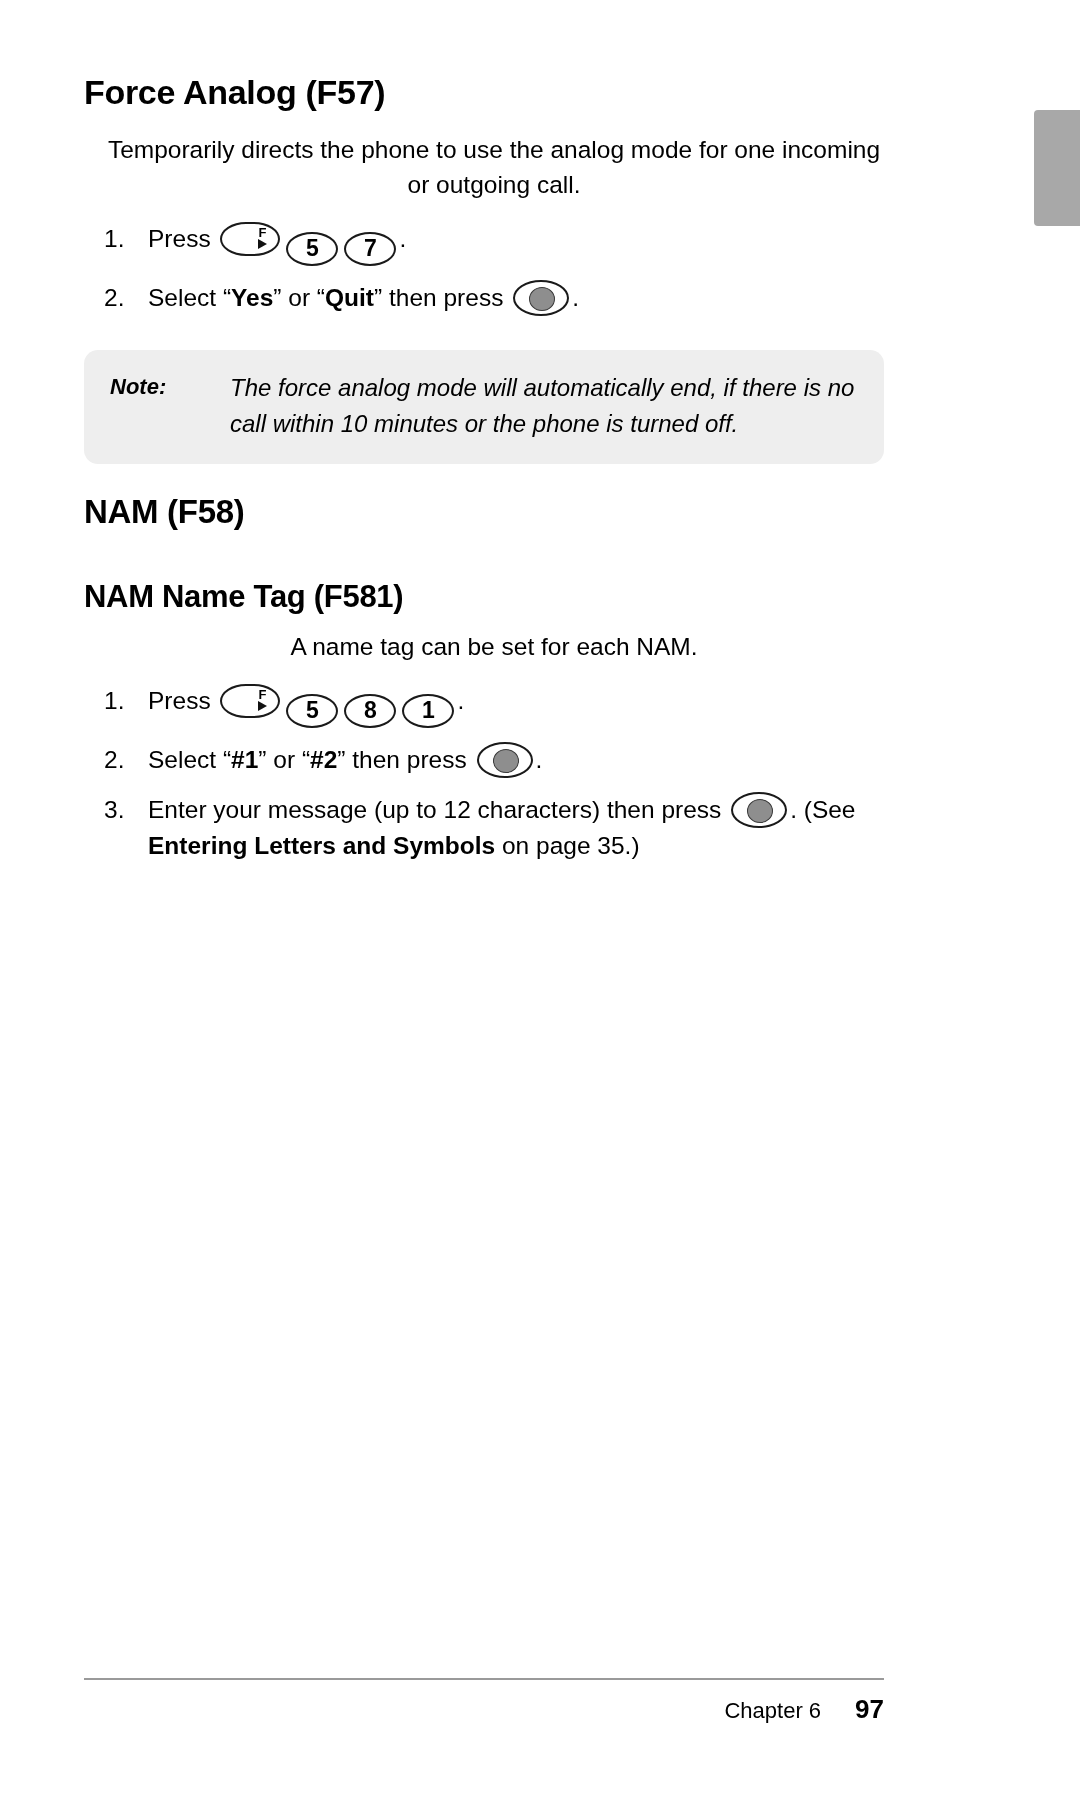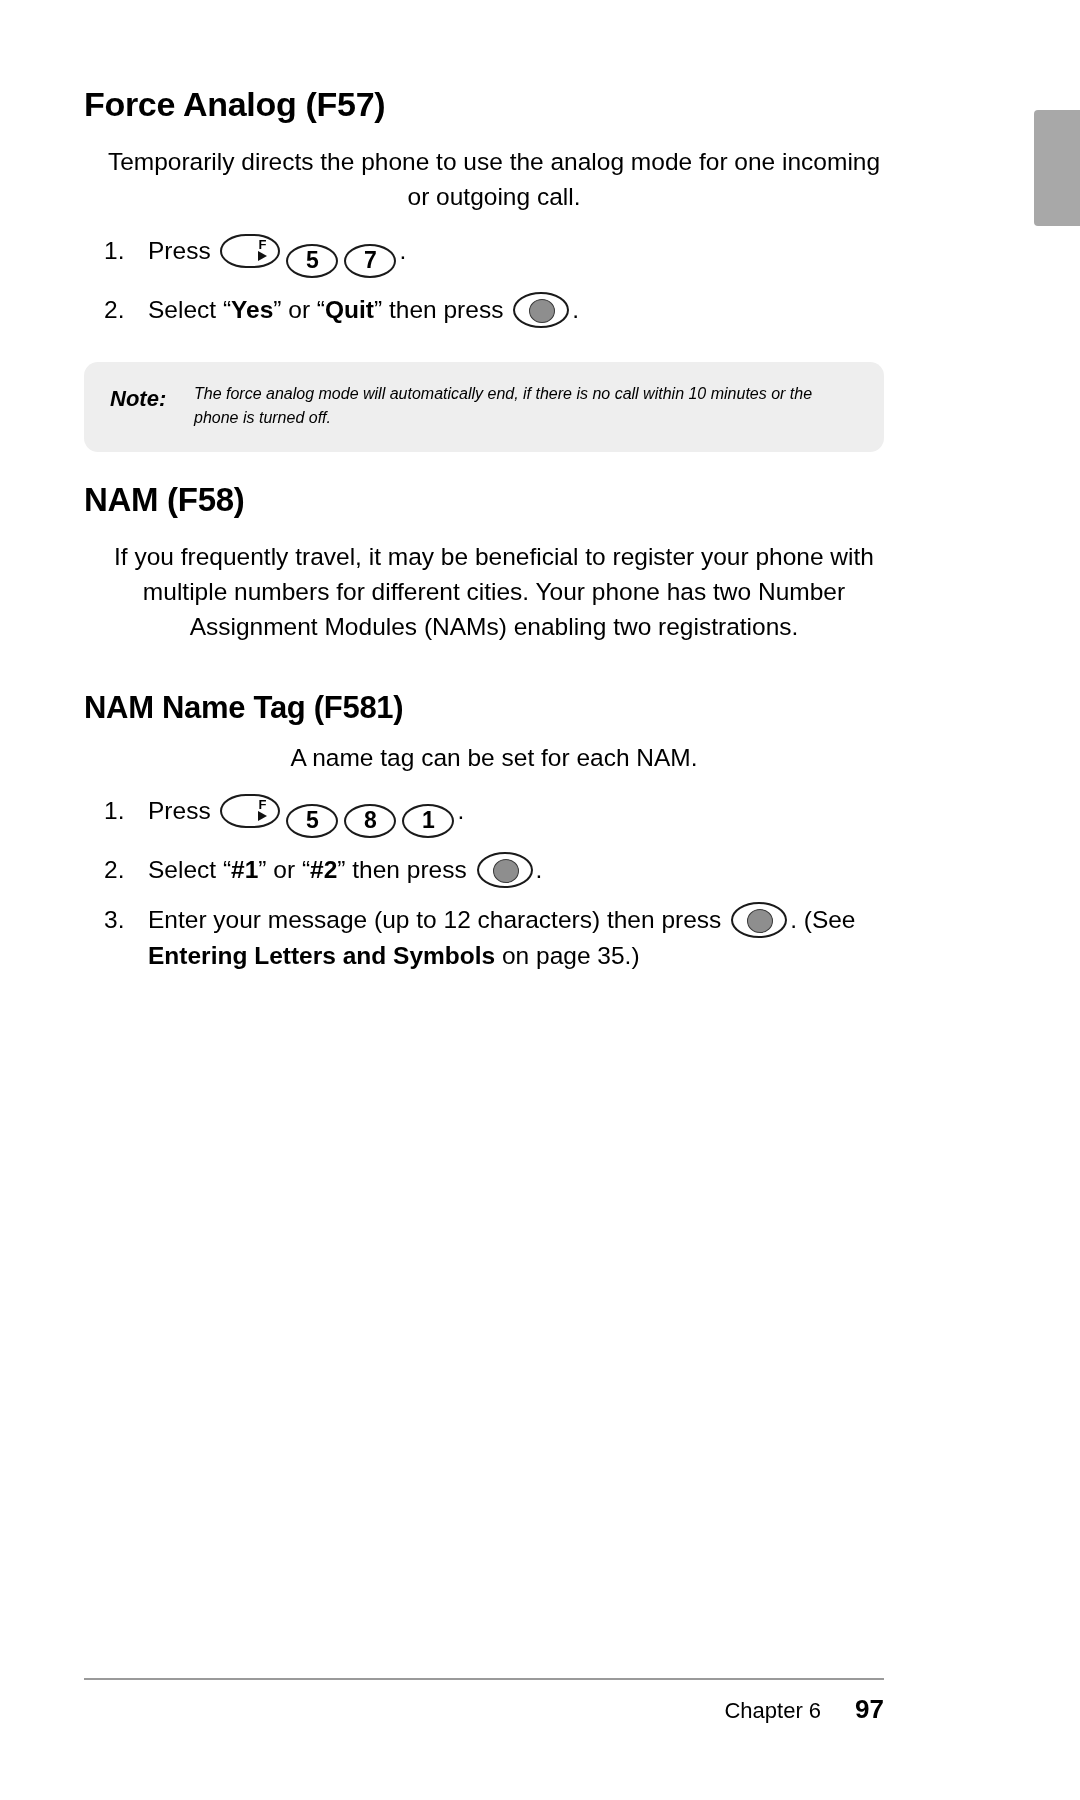--- a/index.html
+++ b/index.html
@@ -31,21 +31,21 @@
     width: 46px;
     height: 116px;
     background: #a8a8a8;
     border-radius: 4px 0 0 4px;
   }
 
   
   .content {
     position: absolute;
     left: 84px;
-    top: 86px;
+    top: 74px;
     width: 800px;
   }
 
   h1.section-title {
     font-size: 34px;
     font-weight: bold;
     letter-spacing: -0.3px;
     margin: 0 0 22px 0;
     line-height: 1.1;
   }
@@ -182,24 +182,25 @@
   }
   .notebox .note-label {
     font-size: 22px;
     font-weight: bold;
     font-style: italic;
     width: 84px;
     flex: 0 0 84px;
     line-height: 1.5;
   }
   .notebox .note-text {
-    font-size: 16px;
+    font-size: 24px;
     font-style: italic;
     line-height: 1.5;
     flex: 1;
+    margin-left: 36px;
   }
 
   
   .footer-rule {
     position: absolute;
     left: 84px;
     top: 1678px;
     width: 800px;
     height: 2px;
     background: #9a9a9a;
@@ -254,23 +255,20 @@
 
     <div class="notebox">
       <div class="note-row">
         <div class="note-label">Note:</div>
         <div class="note-text">The force analog mode will automatically end, if there is no call within 10 minutes or the phone is turned off.</div>
       </div>
     </div>
 
     <h1 class="section-title tight">NAM (F58)</h1>
 
-    <div class="indent">
-      <p class="body">If you frequently travel, it may be beneficial to register your phone with multiple numbers for different cities. Your phone has two Number Assignment Modules (NAMs) enabling two registrations.</p>
-    </div>
 
     <div class="spacer-md"></div>
 
     <h2 class="sub-title">NAM Name Tag (F581)</h2>
 
     <div class="indent">
       <p class="body">A name tag can be set for each NAM.</p>
 
       <ol class="steps">
         <li>

